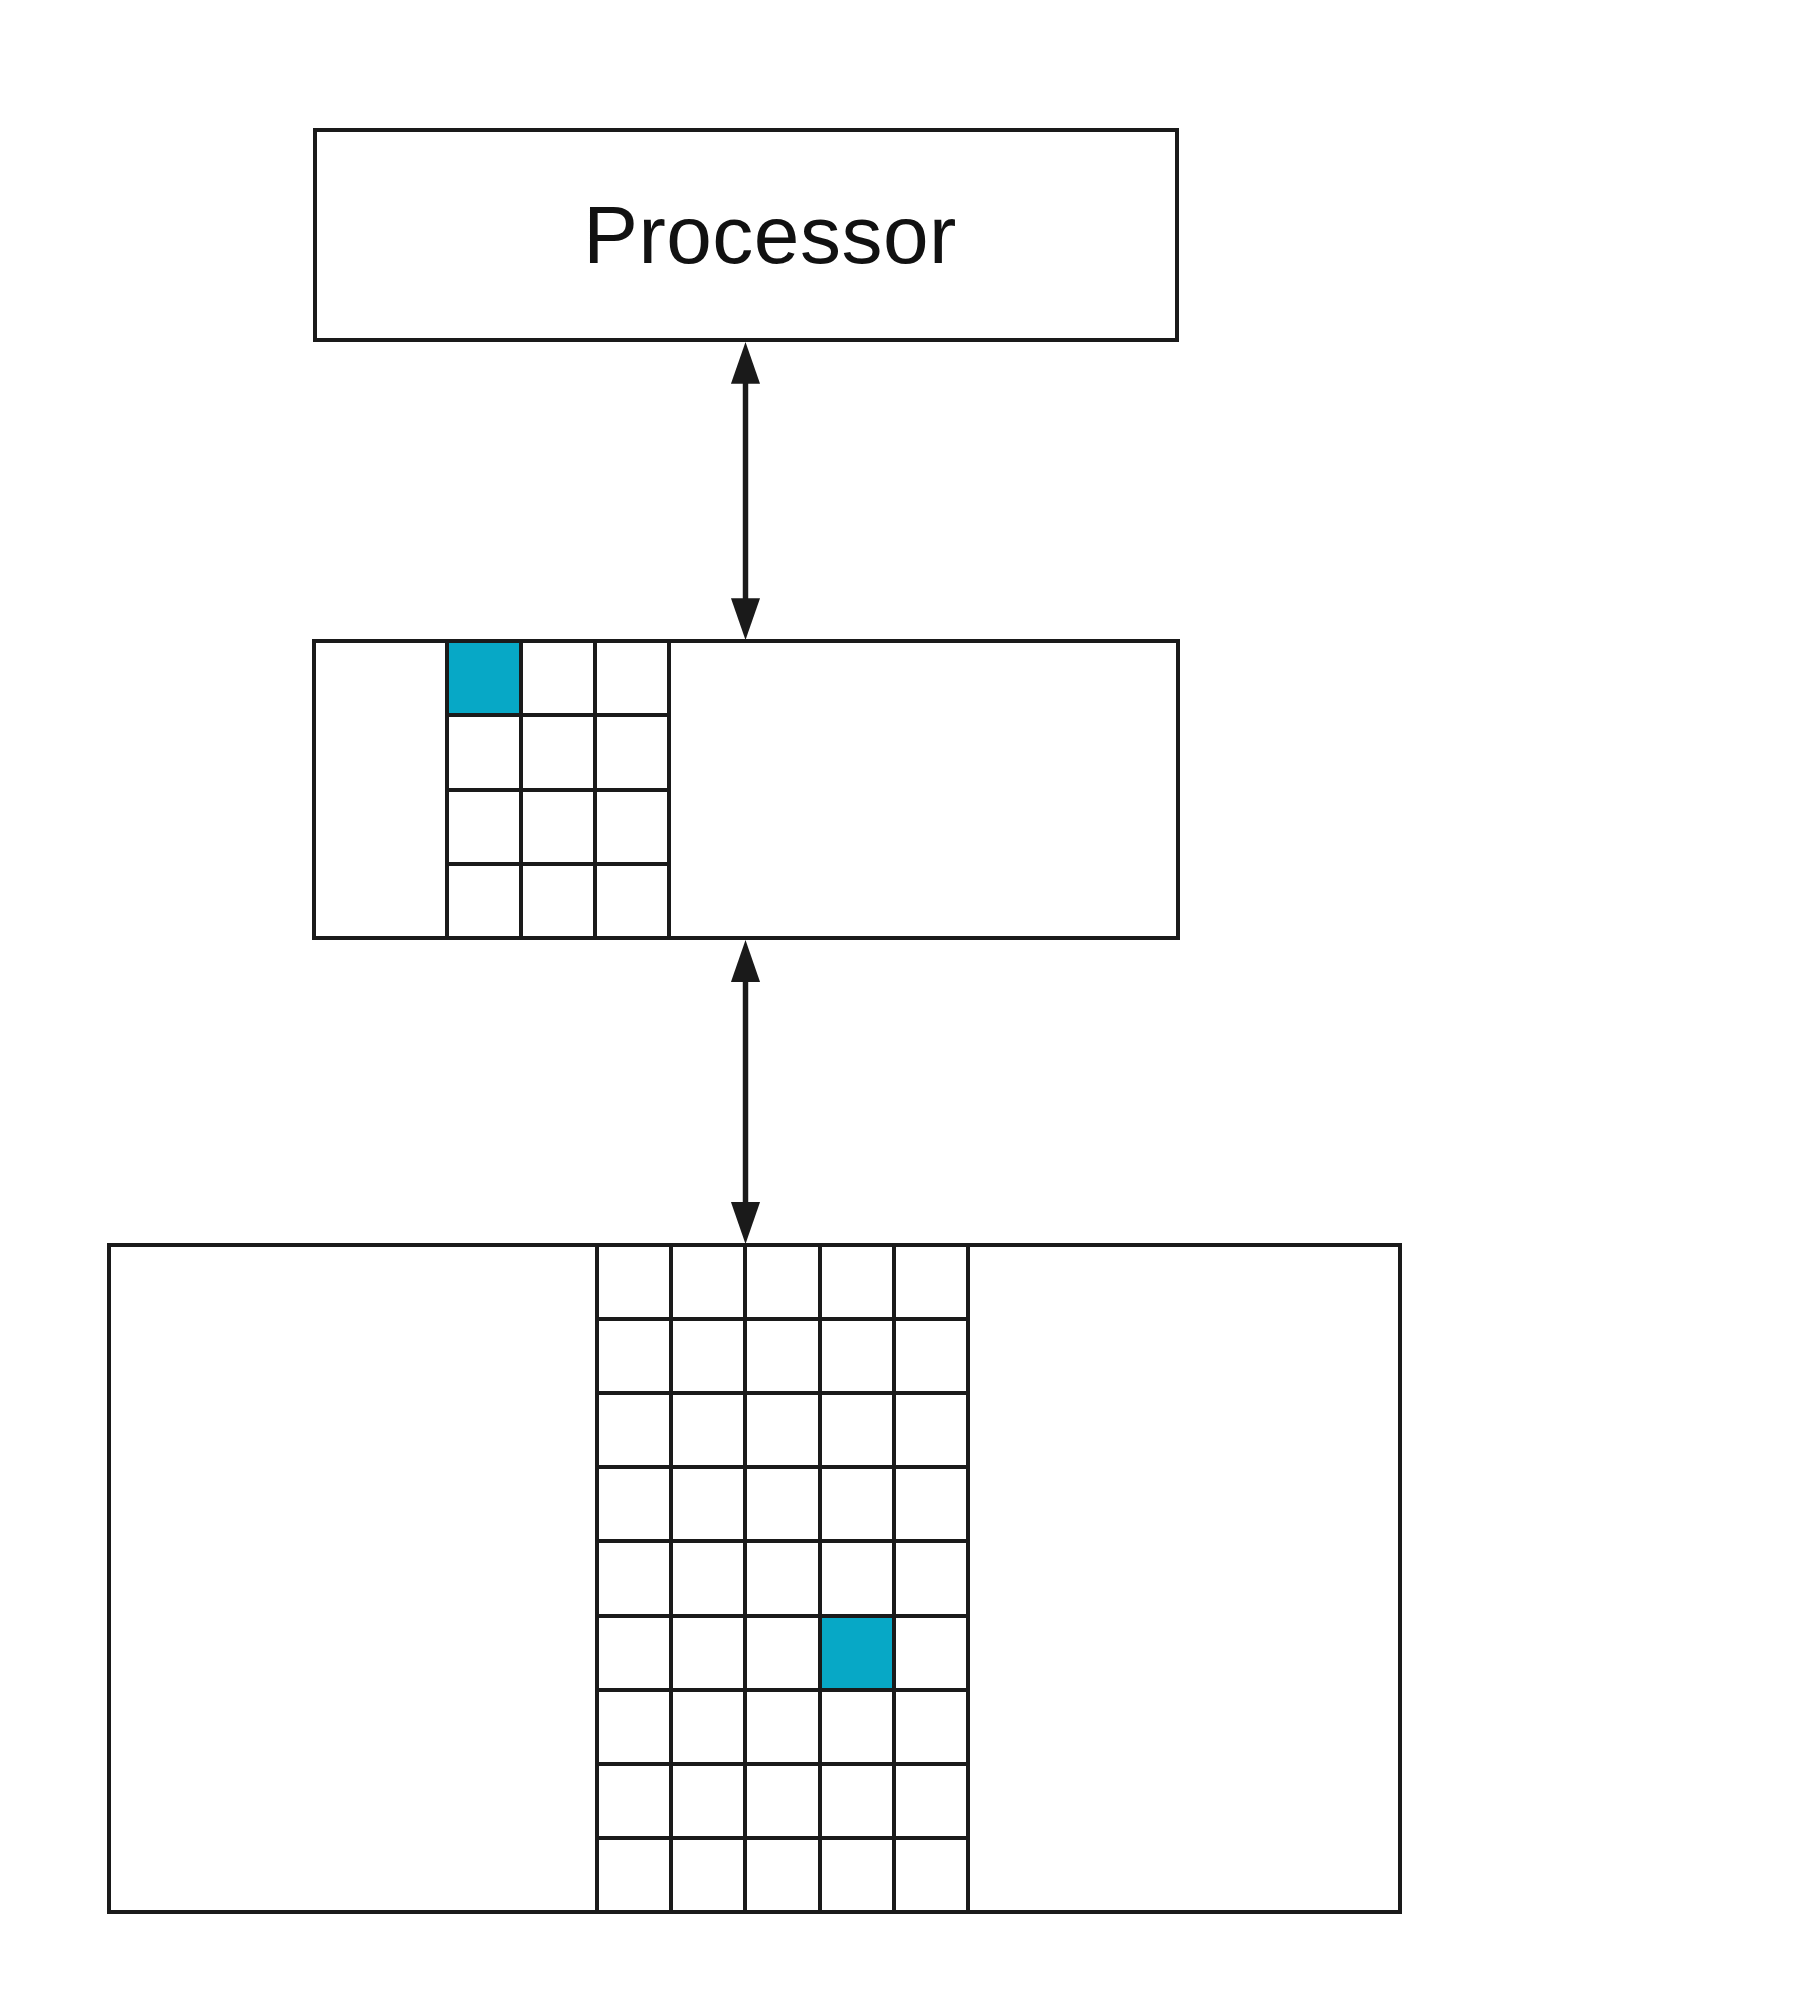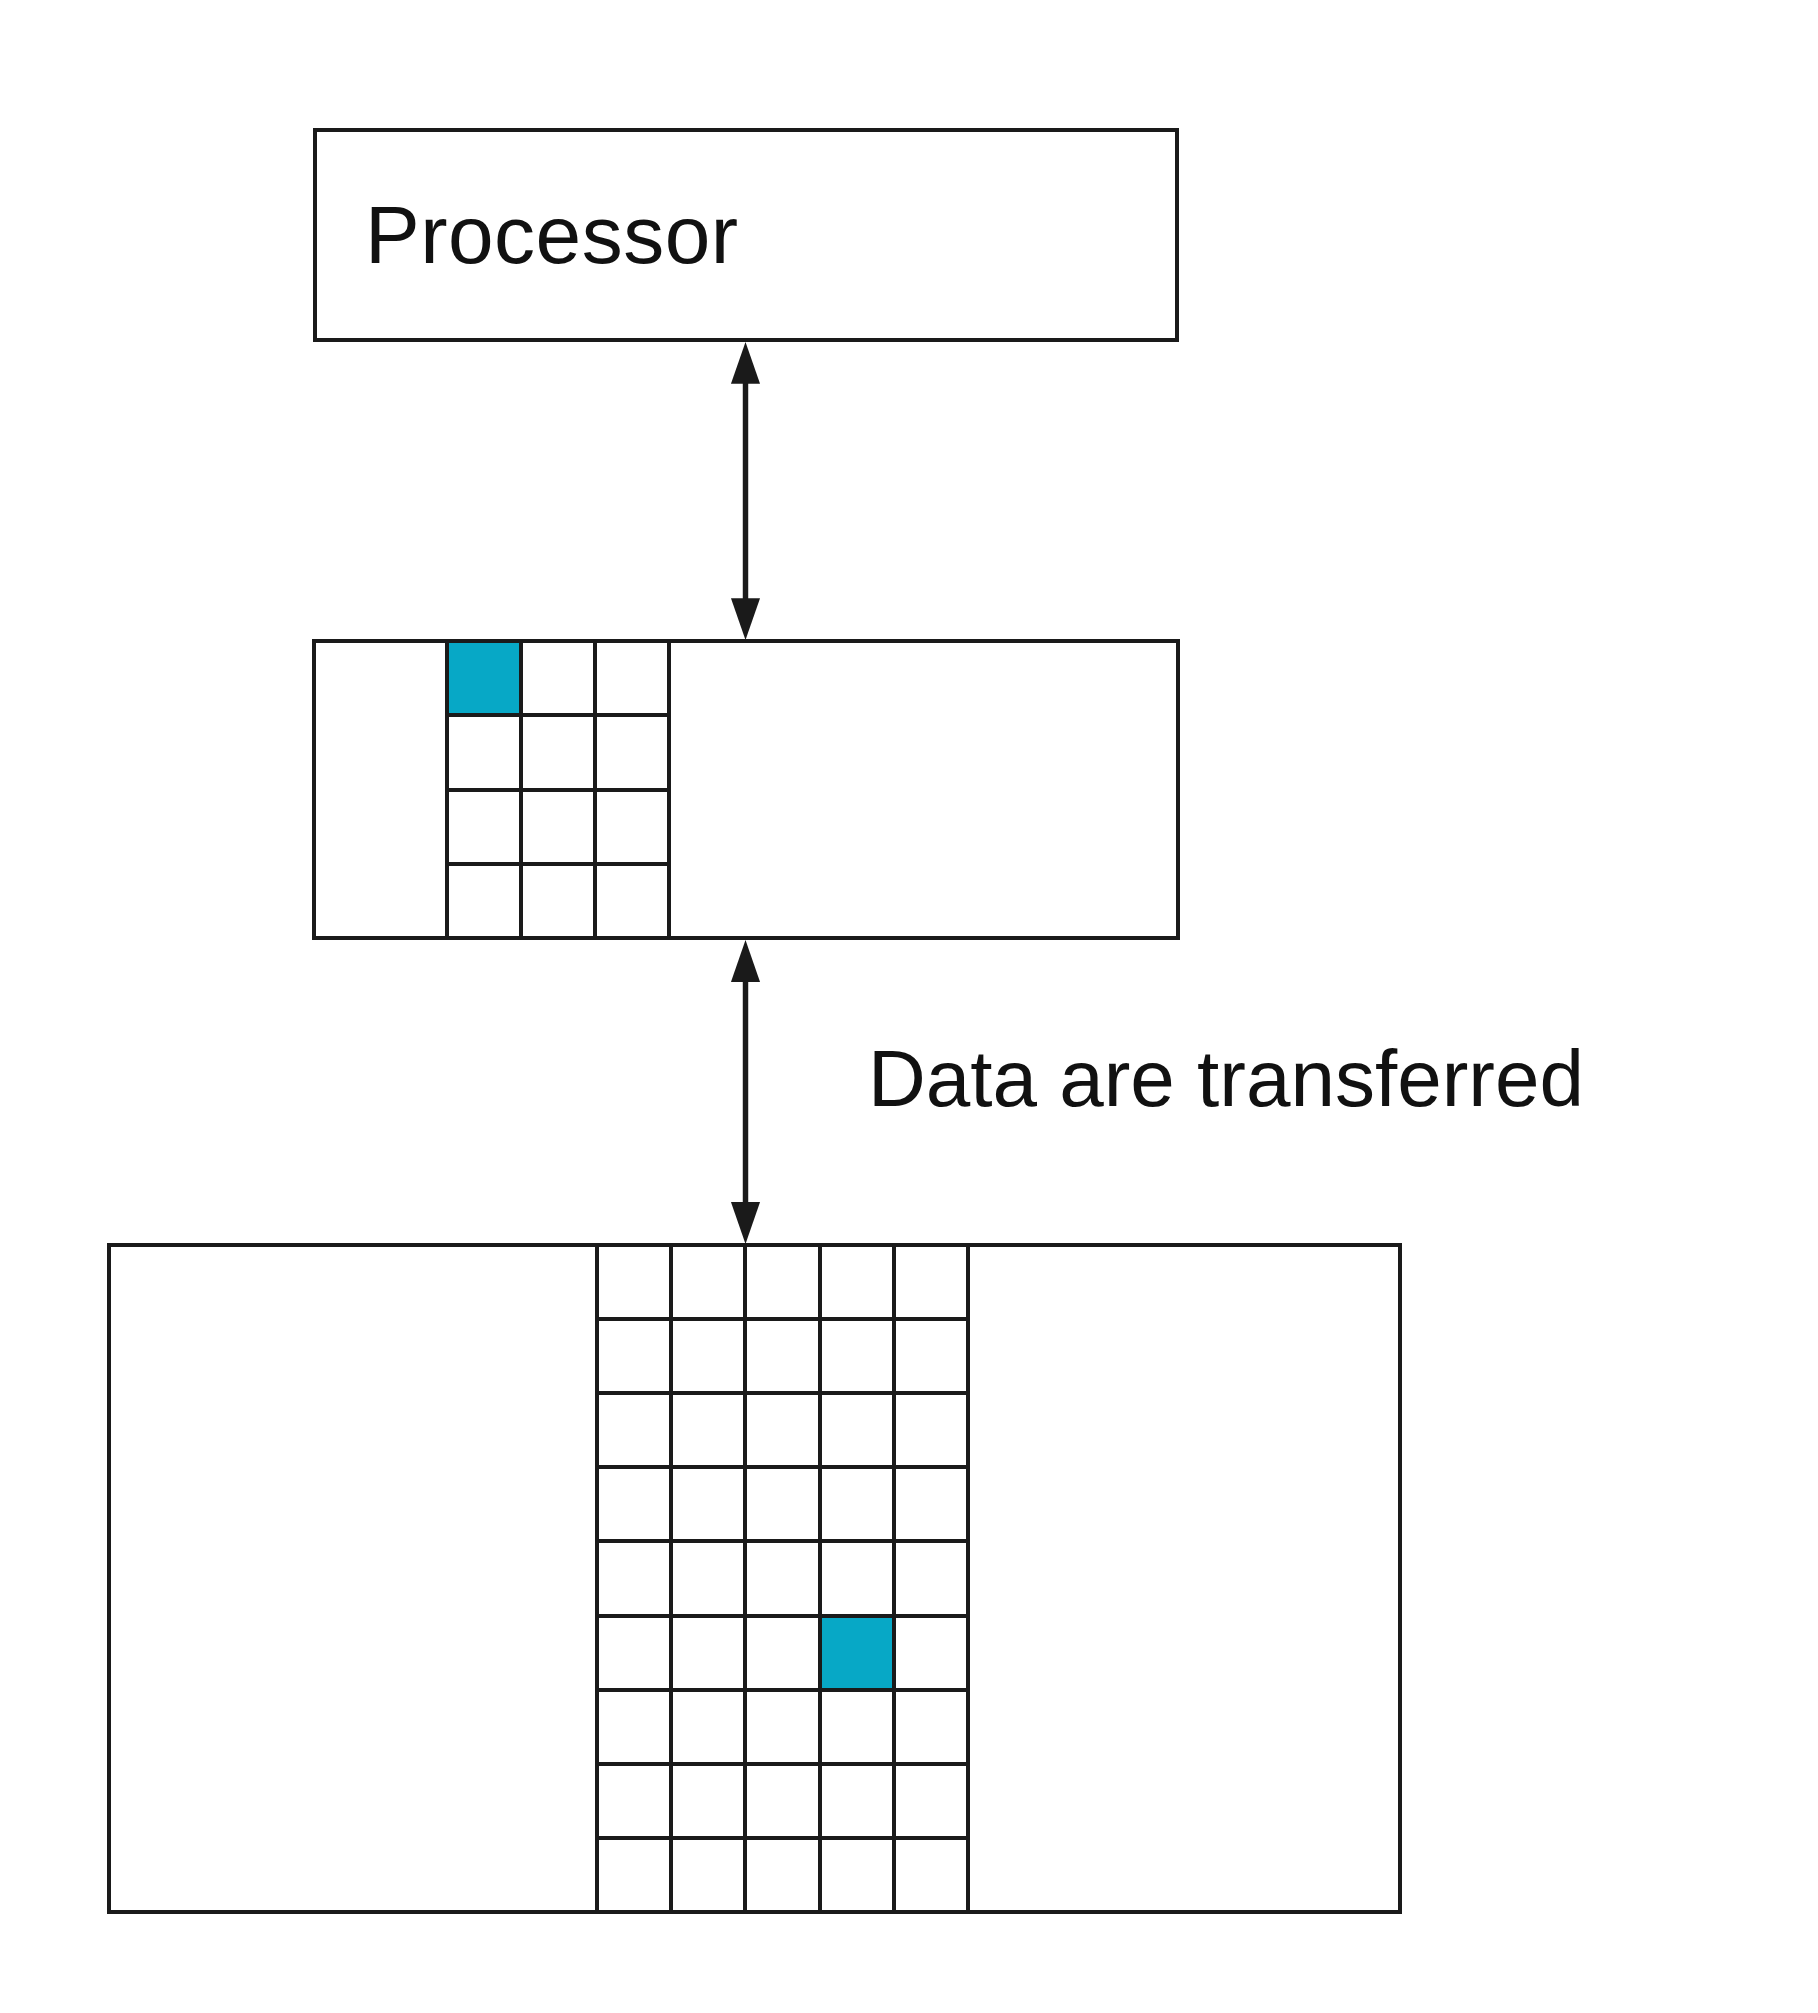--- a/index.html
+++ b/index.html
@@ -27,21 +27,21 @@
   }
 
   
   #processor-box {
     left: 313px;
     top: 128px;
     width: 866px;
     height: 214px;
     display: flex;
     align-items: center;
-    justify-content: flex-start;
+    justify-content: center;
     padding-left: 48px;
   }
   #processor-label {
     font-size: 82px;
     color: #111111;
     line-height: 1;
     letter-spacing: 0.5px;
     white-space: nowrap;
   }
 
@@ -162,21 +162,20 @@
   </div>
 
   <div class="arrow" id="arrow-cache-memory">
     <svg width="91" height="304" viewBox="0 0 100 334">
       <line x1="50" y1="14" x2="50" y2="320" stroke="#1a1a1a" stroke-width="6"></line>
       <polygon points="50,0 34,46 66,46" fill="#1a1a1a"></polygon>
       <polygon points="50,334 34,288 66,288" fill="#1a1a1a"></polygon>
     </svg>
   </div>
 
-  <div id="transfer-caption">Data are transferred</div>
 
   <div class="box" id="memory-box"></div>
 
   <div class="grid" id="memory-grid">
     <div class="cell"></div>
     <div class="cell"></div>
     <div class="cell"></div>
     <div class="cell"></div>
     <div class="cell"></div>
 

